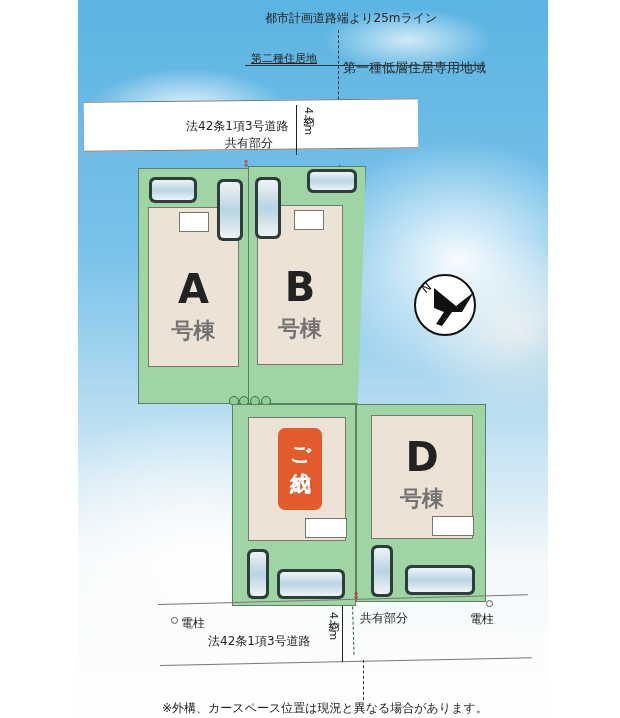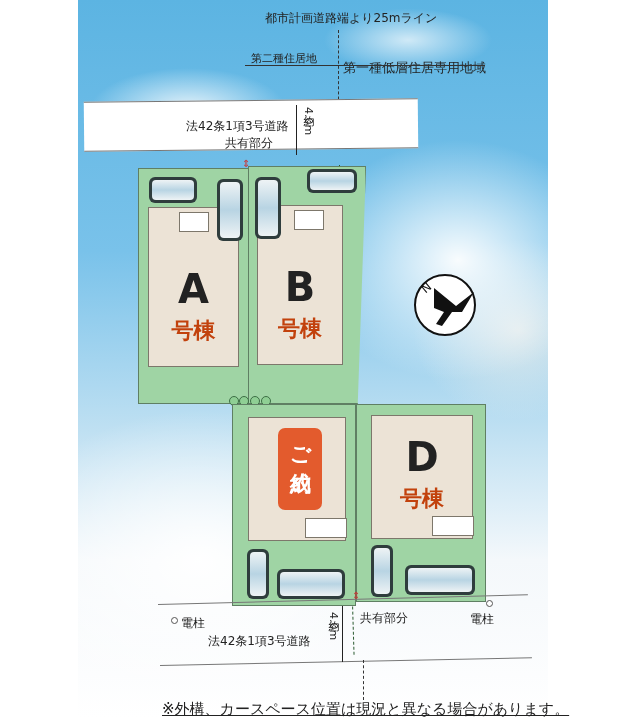--- a/index.html
+++ b/index.html
@@ -14,37 +14,37 @@
       radial-gradient(ellipse 140px 120px at 440px 330px, rgba(230,236,236,0.9), rgba(230,236,236,0) 75%),
       linear-gradient(180deg, #5cb4e2 0%, #79c2ea 35%, #bfe0f2 60%, #f4f8fb 78%, #ffffff 100%);
   }
   .abs { position: absolute; }
   .txt { position: absolute; white-space: nowrap; color: #222; font-size: 12px; }
   .road { position: absolute; background: #ffffff; border-top: 1.5px solid #777; border-bottom: 1.5px solid #777; }
   .lot { position: absolute; background: #9fd4a4; border: 1.5px solid #5f7f63; box-sizing: border-box; }
   .house { position: absolute; background: #ece3d6; border: 1.5px solid #7d776b; box-sizing: border-box; }
   .porch { position: absolute; background: #ffffff; border: 1.5px solid #7d776b; box-sizing: border-box; }
   .label-big { position: absolute; font-size: 40px; font-weight: bold; color: #222; text-align: center; width: 100%; }
-  .label-sub { position: absolute; font-size: 22px; font-weight: bold; color: #c2410c; text-align: center; width: 100%; }
+  .label-sub { position: absolute; font-size: 22px; font-weight: bold; color: #737373; text-align: center; width: 100%; }
   .car { position: absolute; background: #2f3d3d; border-radius: 6px; box-sizing: border-box; padding: 3px; }
   .car .body { width: 100%; height: 100%; background: linear-gradient(180deg, #eef3f5, #b8d4e3 50%, #eef3f5); border-radius: 4px; }
   .sold { position: absolute; background: #e35b2d; border-radius: 7px; color: #fff; font-weight: bold; font-size: 21px; text-align: center; line-height: 25px; }
   .dash-v { position: absolute; width: 0; border-left: 1.5px dashed #333; }
   .dim { position: absolute; width: 0; border-left: 1px solid #222; }
   .vert-text { writing-mode: vertical-rl; font-size: 11px; color: #222; position: absolute; }
   .pole { position: absolute; width: 5px; height: 5px; border: 1px solid #555; border-radius: 50%; background: #fff; }
   .hedge { position: absolute; width: 8px; height: 8px; border-radius: 50%; border: 1.5px solid #3d6f45; background: #8fcf94; }
 </style>
 </head>
 <body>
 
 <div class="sky"></div>
 
 <div class="txt" style="left:238px; top:10px; font-size:12px;margin-left:27px;">都市計画道路端より25mライン</div>
-<div class="txt" style="left:251px; top:51px; font-size:11px;">第二種住居地</div>
+<div class="txt" style="left:251px; top:51px; font-size:11px;text-decoration:underline;">第二種住居地</div>
 <div class="txt" style="left:343px; top:59px; font-size:13px;">第一種低層住居専用地域</div>
 <div class="abs" style="left:245px; top:65px; width:240px; height:0; border-top:1.5px solid #333;"></div>
 
 <div class="dash-v" style="left:338px; top:30px; height:90px;"></div>
 <div class="abs" style="left:339px; top:165px; width:0; height:490px; border-left:1.5px dashed #2a5a2f; transform: rotate(-1.7deg); transform-origin: top left;"></div>
 
 <div class="road" style="left:84px; top:100px; width:334px; height:48px; transform: rotate(-0.6deg); border-left:0; border-right:0;"></div>
 <div class="txt" style="left:186px; top:118px;">法42条1項3号道路</div>
 <div class="txt" style="left:225px; top:135px;">共有部分</div>
 <div class="dim" style="left:296px; top:105px; height:50px;"></div>
@@ -128,13 +128,13 @@
 <div class="txt" style="left:181px; top:615px;">電柱</div>
 <div class="pole" style="left:486px; top:600px;"></div>
 <div class="txt" style="left:470px; top:611px;">電柱</div>
 <div class="txt" style="left:208px; top:633px;">法42条1項3号道路</div>
 <div class="txt" style="left:360px; top:610px;">共有部分</div>
 <div class="dim" style="left:342px; top:606px; height:56px;"></div>
 <div class="vert-text" style="left:325px; top:612px;">約4.0m</div>
 <div class="txt" style="left:352px; top:590px; font-size:10px; color:#c33;">⇕</div>
 <div class="dash-v" style="left:363px; top:660px; height:40px;"></div>
 
-<div class="txt" style="left:162px; top:700px; font-size:15px;text-decoration:underline;">※外構、カースペース位置は現況と異なる場合があります。</div>
+<div class="txt" style="left:162px; top:700px; font-size:12px;">※外構、カースペース位置は現況と異なる場合があります。</div>
 
 </body></html>

